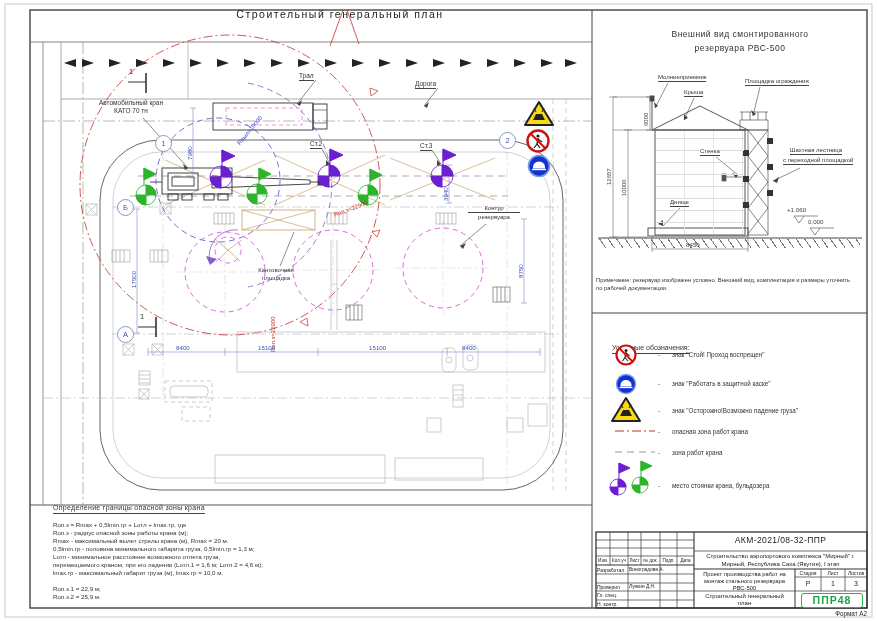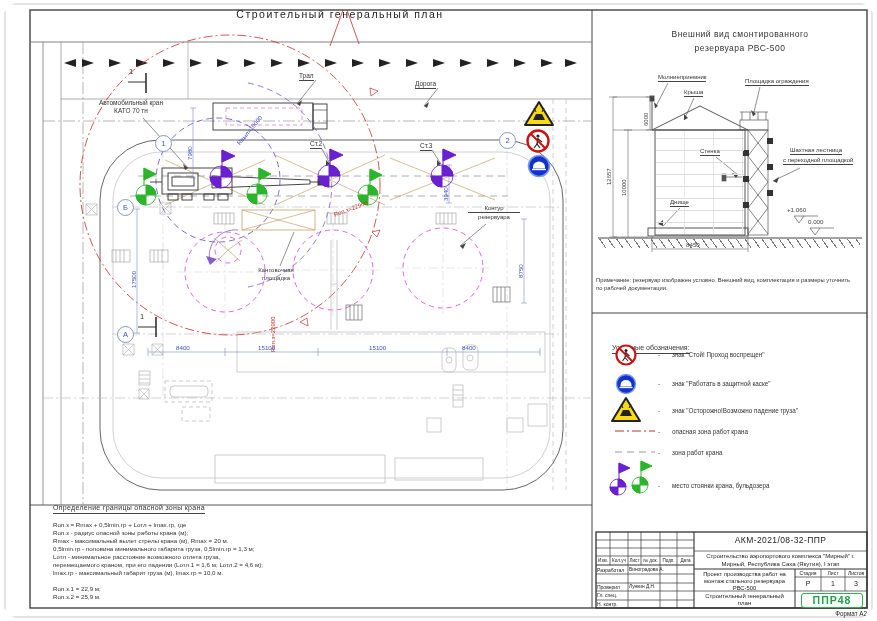--- a/index.html
+++ b/index.html
@@ -1,17 +1,17 @@
 <!DOCTYPE html>
 <html><head>
 <meta charset="utf-8">
 <style>
   html,body{margin:0;padding:0;background:#fff;}
   .sheet{position:relative;width:877px;height:621px;background:#fff;overflow:hidden;
-         font-family:"Liberation Sans",sans-serif;color:#333;border-radius:27px;}
+         font-family:"Liberation Sans",sans-serif;color:#333;}
   .sheet svg{position:absolute;left:0;top:0;}
   .lbl{position:absolute;font-size:6.5px;line-height:1.15;color:#333;white-space:nowrap;}
   .ul{border-bottom:0.8px solid #444;padding-bottom:0.5px;}
   .ctr{text-align:center;white-space:normal;}
   .dim{color:#3f50b8;font-size:6.2px;}
   .rot{transform-origin:0 0;transform:rotate(-90deg);}
   .red{color:#c03028;font-size:6px;}
   .blue{color:#4343cf;font-size:6px;}
   .axis-circle{position:absolute;width:15px;height:15px;border:0.9px solid #8898c0;border-radius:50%;
                color:#3f50b8;font-size:7.5px;line-height:15px;text-align:center;background:#fff;}

